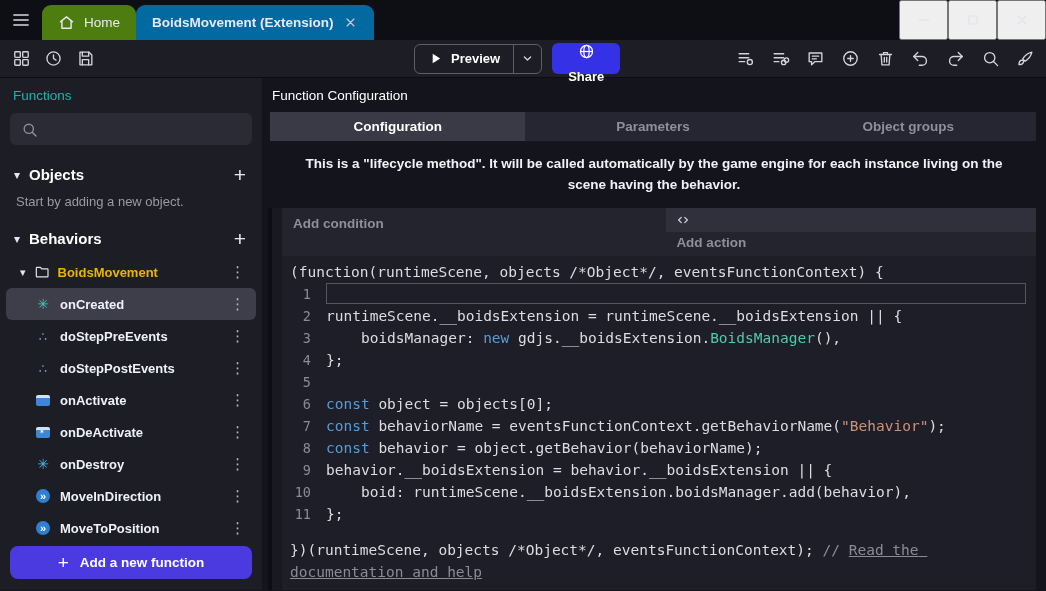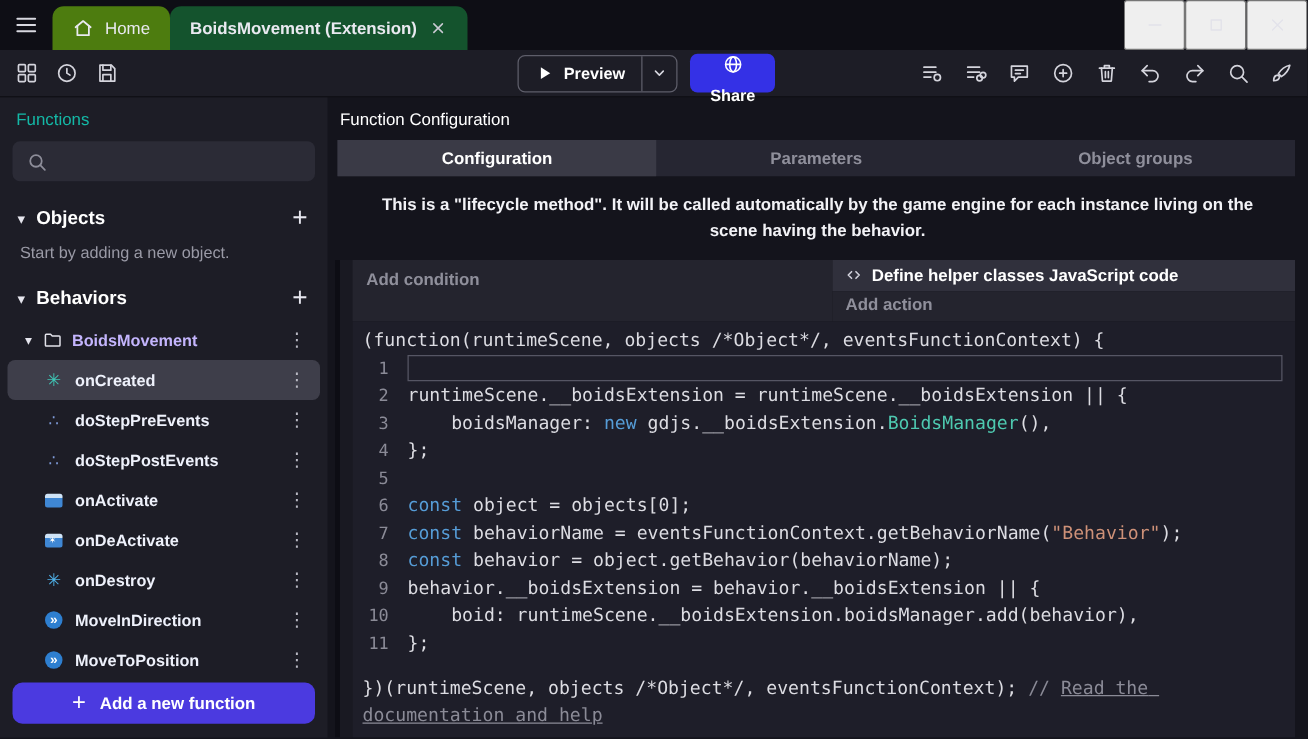--- a/index.html
+++ b/index.html
@@ -4,21 +4,21 @@
 <style>
   * { margin:0; padding:0; box-sizing:border-box; }
   html,body { width:1046px; height:591px; overflow:hidden; }
   body { background:#14141c; color:#e8e8ee; font-family:"Liberation Sans",sans-serif; }
 
   
   .titlebar { height:40px; background:#0e0e15; display:flex; align-items:stretch; }
   .hamburger-btn { width:42px; display:flex; align-items:center; justify-content:center; color:#d8d8e0; cursor:pointer; }
   .tt { display:flex; align-items:center; gap:9px; margin-top:5px; padding:0 16px; border-radius:9px 9px 0 0; font-size:13.5px; color:#e9e9f0; cursor:pointer; }
   .tt-home { background:#4d7c0f; }
-  .tt-active { background:#14532d; font-weight:bold; }
+  .tt-active { background:#0369a1; font-weight:bold; }
   .tt .close-x { color:#c9c9d2; display:flex; align-items:center; }
   .window-controls { margin-left:auto; display:flex; }
   .win-btn { width:49px; display:flex; align-items:center; justify-content:center; color:#e2e2ea; cursor:pointer; }
 
   
   .toolbar { height:38px; background:#1d1d26; position:relative; border-bottom:1px solid #0c0c12; }
   .tb-left { position:absolute; left:6px; top:0; height:100%; display:flex; align-items:center; gap:2px; }
   .tb-center { position:absolute; left:414px; top:0; height:100%; display:flex; align-items:center; gap:10px; }
   .tb-right { position:absolute; right:6px; top:0; height:100%; display:flex; align-items:center; gap:5px; }
   .icon-btn { width:30px; height:30px; border:none; background:transparent; display:flex; align-items:center; justify-content:center; color:#d4d4dc; border-radius:6px; cursor:pointer; }
@@ -37,21 +37,21 @@
   .search-box input { background:transparent; border:none; outline:none; color:#cfcfda; font-size:13.5px; width:100%; }
   .search-box input::placeholder { color:#8d8d99; }
   .section-header { display:flex; align-items:center; gap:9px; padding:7px 16px 7px 14px; }
   .sec-chevron { color:#e6e6ee; font-size:12px; cursor:pointer; }
   .sec-label { font-size:15px; font-weight:bold; color:#fff; }
   .sec-plus { margin-left:auto; font-size:21px; font-weight:normal; color:#e6e6ee; line-height:1; cursor:pointer; }
   .hint { padding:2px 16px 12px; color:#9a9aa6; font-size:13px; }
   .tree { flex:1; overflow:hidden; padding:0 6px; }
   .tree-row { display:flex; align-items:center; gap:8px; height:32px; padding:0 8px 0 14px; font-size:13px; color:#fff; border-radius:6px; cursor:pointer; }
   .tree-row .label { font-weight:bold; color:#eef1fb; white-space:nowrap; }
-  .tree-folder .label { color:#c4b5fd; }
+  .tree-folder .label { color:#eab308; }
   .tree-item { padding-left:28px; }
   .tree-item.selected { background:#3e3e4a; }
   .kebab { margin-left:auto; color:#b9b9c3; font-size:15px; cursor:pointer; padding:0 3px; }
   .folder-chevron { color:#e6e6ee; font-size:11px; }
   .folder-ic { color:#e2e2ea; display:flex; }
   .ic { width:18px; height:16px; display:inline-flex; align-items:center; justify-content:center; flex:0 0 18px; font-size:13px; }
   .ic-boid-icon::before { content:"✳"; color:#3fc4b4; font-size:14px; }
   .ic-dots-icon::before { content:"∴"; color:#7f9bd8; font-size:13px; }
   .ic-spark-icon::before { content:"✳"; color:#4fb0e8; font-size:14px; }
   .ic-panel-icon, .ic-panel-x-icon { position:relative; }
@@ -356,21 +356,20 @@
       <div class="event-body">
         <div class="event-header">
           <div class="condition-cell">Add condition</div>
           <div class="action-col">
             <div class="js-title">
               <span class="code-ic">
                 <svg viewBox="0 0 24 24" width="14" height="14" fill="none" stroke="currentColor" stroke-width="2.2" stroke-linecap="round" stroke-linejoin="round">
                     <path d="M9 7.5L4.5 12 9 16.5M15 7.5l4.5 4.5L15 16.5"></path>
                   </svg>
               </span>
-              <span>Define helper classes JavaScript code</span>
             </div>
             <div class="add-action">Add action</div>
           </div>
         </div>
 
         <div class="code-block">
           <div class="code-prologue">(function(runtimeScene, objects /*Object*/, eventsFunctionContext) {</div>
           <div id="code-lines">
               <div class="code-line">
                 <span class="ln">1</span>

